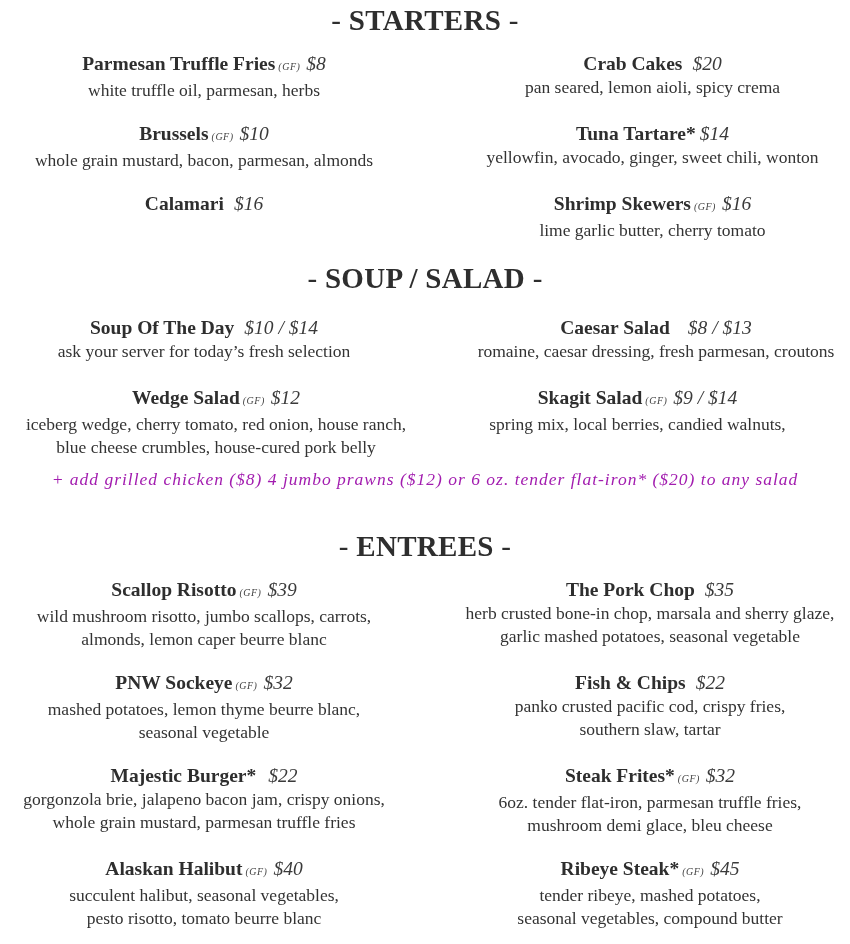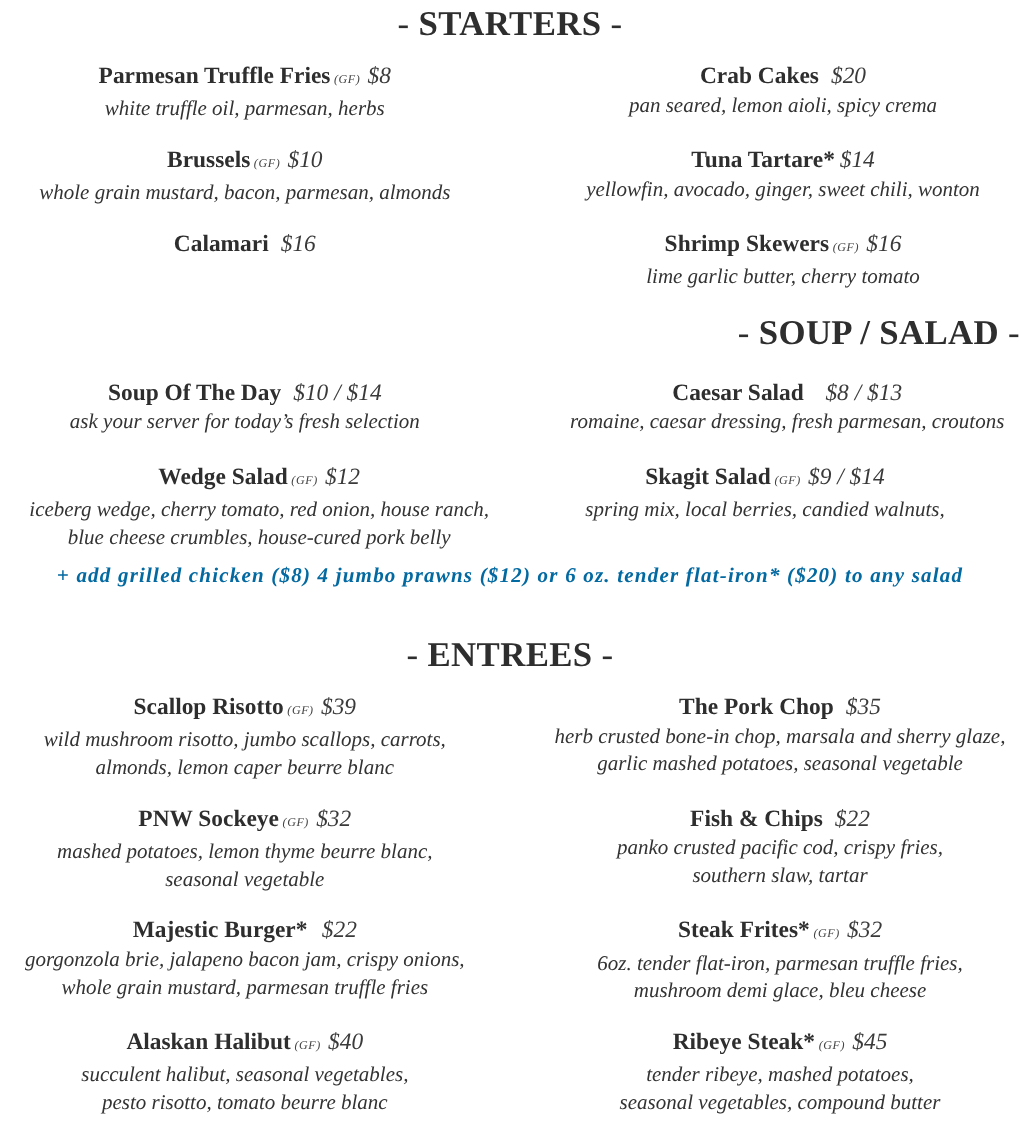--- a/index.html
+++ b/index.html
@@ -45,37 +45,35 @@
       letter-spacing: 0.5px;
       color: #444;
       margin-left: 3px;
     }
     .item-price {
       font-style: italic;
       color: #3a3a3a;
       margin-left: 6px;
     }
     .item-desc {
-      font-style: italic;
       font-size: 17.5px;
       line-height: 23px;
       color: #333;
       white-space: nowrap;
     }
     .addon-note {
       position: absolute;
       left: 0;
       width: 850px;
       text-align: center;
       font-style: italic;
       font-size: 17.5px;
       letter-spacing: 1px;
-      color: #0369a1;
+      color: #a21caf;
       white-space: nowrap;
-      font-weight: bold;
     }
   </style>
 </head>
 <body>
 
 <div class="section-title" style="top:4px;">
   <span class="dash">- </span><span>STARTERS</span><span class="dash"> -</span>
 </div>
 
 <div class="item" style="left:0;width:408px;top:52px;">
@@ -100,21 +98,21 @@
 
 <div class="item" style="left:0;width:408px;top:192px;">
   <div class="item-head"><span class="item-name">Calamari</span><span class="item-price" style="margin-left:10px;">$16</span></div>
 </div>
 
 <div class="item" style="left:455px;width:395px;top:192px;">
   <div class="item-head"><span class="item-name">Shrimp Skewers</span><span class="item-gf">(GF)</span><span class="item-price">$16</span></div>
   <div class="item-desc">lime garlic butter, cherry tomato</div>
 </div>
 
-<div class="section-title" style="top:262px;text-align:right;">
+<div class="section-title" style="top:262px;">
   <span class="dash">- </span><span>SOUP / SALAD</span><span class="dash"> -</span>
 </div>
 
 <div class="item" style="left:0;width:408px;top:316px;">
   <div class="item-head"><span class="item-name">Soup Of The Day</span><span class="item-price" style="margin-left:10px;">$10 / $14</span></div>
   <div class="item-desc">ask your server for today’s fresh selection</div>
 </div>
 
 <div class="item" style="left:462px;width:388px;top:316px;">
   <div class="item-head"><span class="item-name">Caesar Salad</span><span class="item-price" style="margin-left:18px;font-style:italic;">$8 / $13</span></div>

